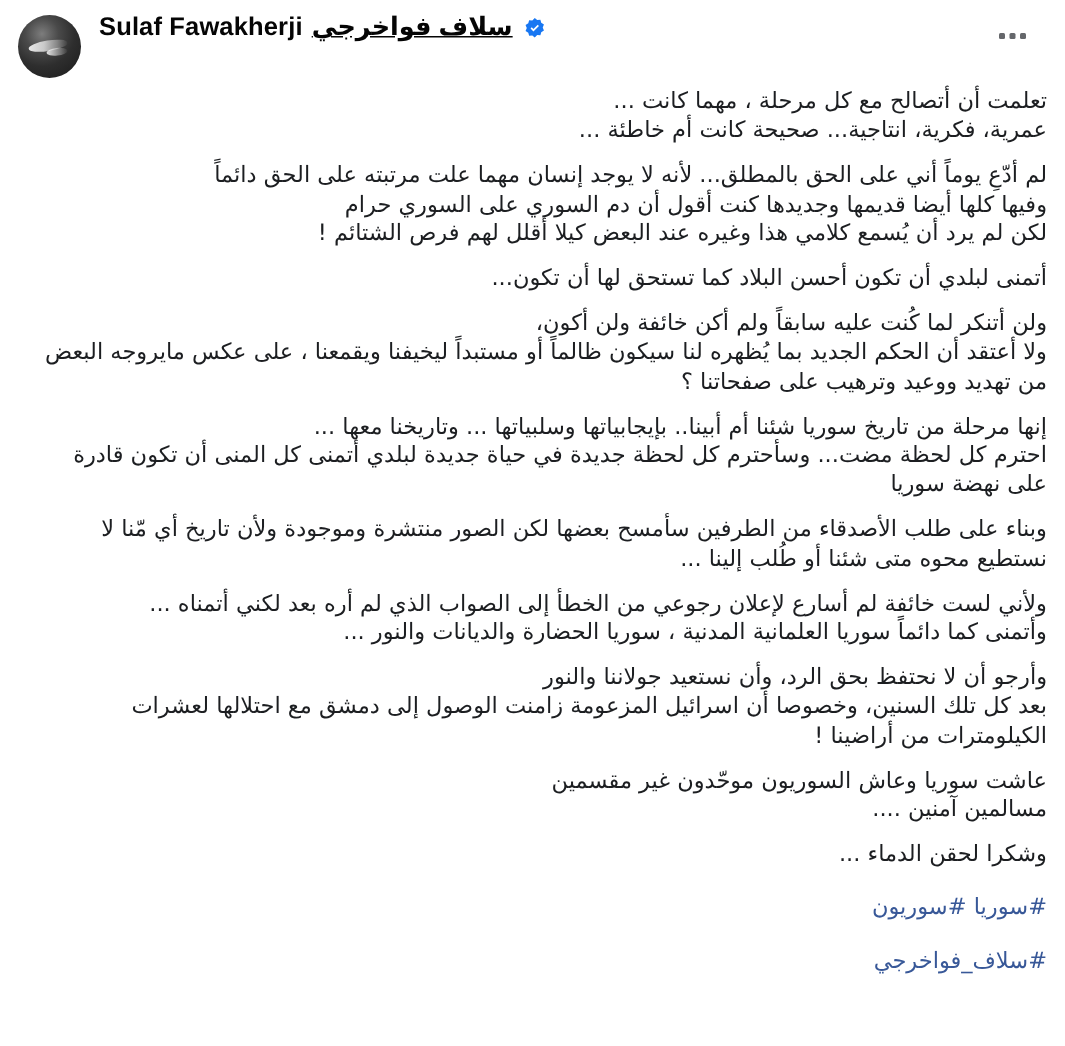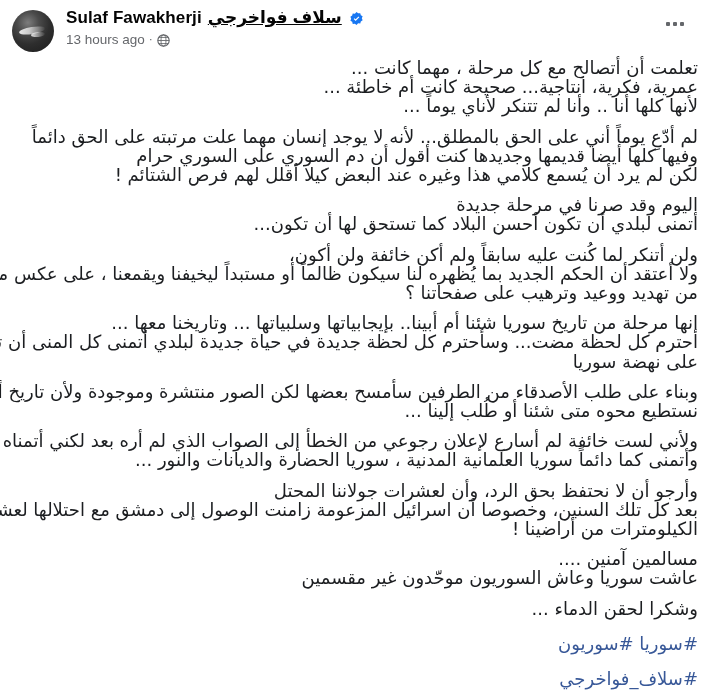--- a/index.html
+++ b/index.html
@@ -154,21 +154,21 @@
     border-radius: 1px;
     display: block;
   }
 
   
   .post-body {
     direction: rtl;
     text-align: right;
     padding: 0 12px 0 12px;
     box-sizing: border-box;
-    font-size: 18px;
+    font-size: 15px;
     line-height: 19.2px;
     color: #1c1e21;
     font-family: "DejaVu Sans", "Liberation Sans", sans-serif;
     margin-top: 2px;
   }
 
   .para {
     margin: 0 0 11px 0;
   }
   .para:last-child {
@@ -203,56 +203,41 @@
         <span class="author-name">Sulaf Fawakherji</span>
         <span class="author-name-ar">سلاف فواخرجي</span>
         <span class="verified-badge">
           <svg viewBox="0 0 24 24" width="15" height="15" aria-hidden="true">
             <path fill="#1877F2" d="M12 1.5l2.6 2.2 3.4-.3.9 3.3 2.9 1.8-1.3 3.2 1.3 3.2-2.9 1.8-.9 3.3-3.4-.3L12 22.5l-2.6-2.2-3.4.3-.9-3.3L2.2 15.5 3.5 12.3 2.2 9.1 5.1 7.3 6 4l3.4.3z"></path>
             <path fill="#ffffff" d="M10.6 15.9l-3.1-3.1 1.3-1.3 1.8 1.8 4.6-4.6 1.3 1.3z"></path>
           </svg>
         </span>
       </div>
 
-      <div class="meta-row">
-        <span>13 hours ago</span>
-        <span class="meta-sep">·</span>
-        <span class="globe-icon">
-          <svg viewBox="0 0 16 16" width="13" height="13" aria-hidden="true">
-            <circle cx="8" cy="8" r="7" fill="none" stroke="#65676b" stroke-width="1.4"></circle>
-            <ellipse cx="8" cy="8" rx="3.1" ry="7" fill="none" stroke="#65676b" stroke-width="1.1"></ellipse>
-            <line x1="1" y1="8" x2="15" y2="8" stroke="#65676b" stroke-width="1.1"></line>
-            <line x1="2.2" y1="4.3" x2="13.8" y2="4.3" stroke="#65676b" stroke-width="1"></line>
-            <line x1="2.2" y1="11.7" x2="13.8" y2="11.7" stroke="#65676b" stroke-width="1"></line>
-          </svg>
-        </span>
-      </div>
     </div>
 
     <button class="menu-button">
       <span></span>
       <span></span>
       <span></span>
     </button>
   </div>
 
   <div class="post-body">
     <div class="" id="paras">
         <div class="para">
           <span class="line">تعلمت أن أتصالح مع كل مرحلة ، مهما كانت ...</span>
           <span class="line">عمرية، فكرية، انتاجية... صحيحة كانت أم خاطئة ...</span>
-          <span class="line">لأنها كلها أنا .. وأنا لم تتنكر لأناي يوماً ...</span>
         </div>
         <div class="para">
           <span class="line">لم أدّعِ يوماً أني على الحق بالمطلق... لأنه لا يوجد إنسان مهما علت مرتبته على الحق دائماً</span>
           <span class="line">وفيها كلها أيضا قديمها وجديدها كنت أقول أن دم السوري على السوري حرام</span>
           <span class="line">لكن لم يرد أن يُسمع كلامي هذا وغيره عند البعض كيلا أقلل لهم فرص الشتائم !</span>
         </div>
         <div class="para">
-          <span class="line">اليوم وقد صرنا في مرحلة جديدة</span>
           <span class="line">أتمنى لبلدي أن تكون أحسن البلاد كما تستحق لها أن تكون...</span>
         </div>
         <div class="para">
           <span class="line">ولن أتنكر لما كُنت عليه سابقاً ولم أكن خائفة ولن أكون،</span>
           <span class="line">ولا أعتقد أن الحكم الجديد بما يُظهره لنا سيكون ظالماً أو مستبداً ليخيفنا ويقمعنا ، على عكس مايروجه البعض</span>
           <span class="line">من تهديد ووعيد وترهيب على صفحاتنا ؟</span>
         </div>
         <div class="para">
           <span class="line">إنها مرحلة من تاريخ سوريا شئنا أم أبينا.. بإيجابياتها وسلبياتها ... وتاريخنا معها ...</span>
           <span class="line">احترم كل لحظة مضت... وسأحترم كل لحظة جديدة في حياة جديدة لبلدي أتمنى كل المنى أن تكون قادرة</span>
@@ -260,27 +245,27 @@
         </div>
         <div class="para">
           <span class="line">وبناء على طلب الأصدقاء من الطرفين سأمسح بعضها لكن الصور منتشرة وموجودة ولأن تاريخ أي مّنا  لا</span>
           <span class="line">نستطيع محوه متى شئنا أو طُلب إلينا ...</span>
         </div>
         <div class="para">
           <span class="line">ولأني لست خائفة لم أسارع لإعلان رجوعي من الخطأ إلى الصواب الذي لم أره بعد لكني أتمناه ...</span>
           <span class="line">وأتمنى كما دائماً سوريا العلمانية المدنية ، سوريا الحضارة والديانات والنور ...</span>
         </div>
         <div class="para">
-          <span class="line">وأرجو أن لا نحتفظ بحق الرد، وأن لعشرات جولاننا المحتل</span>
+          <span class="line">وأرجو أن لا نحتفظ بحق الرد، وأن نستعيد جولاننا والنور</span>
           <span class="line">بعد كل تلك السنين، وخصوصا أن اسرائيل المزعومة زامنت الوصول إلى دمشق مع احتلالها لعشرات</span>
           <span class="line">الكيلومترات من أراضينا !</span>
         </div>
         <div class="para">
+          <span class="line">عاشت سوريا وعاش السوريون موحّدون غير مقسمين</span>
           <span class="line">مسالمين آمنين ....</span>
-          <span class="line">عاشت سوريا وعاش السوريون موحّدون غير مقسمين</span>
         </div>
         <div class="para">
           <span class="line">وشكرا لحقن الدماء ...</span>
         </div>
       </div>
     <div class="hashtags" id="tags" style="color: rgb(56, 88, 152);">
         <span class="line">#سوريا #سوريون</span>
         <span class="line">#سلاف_فواخرجي</span>
       </div>
   </div>

